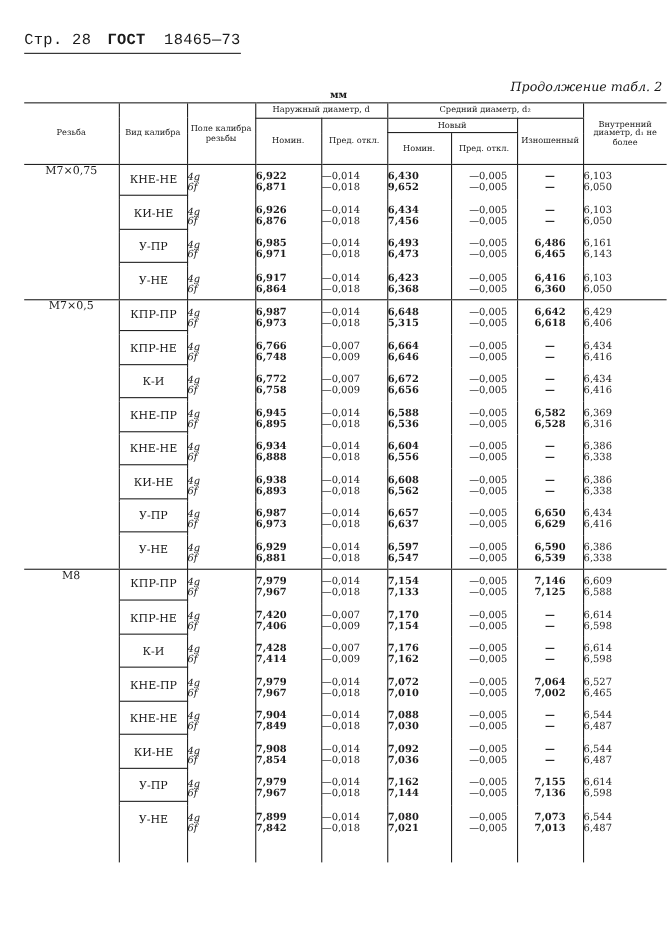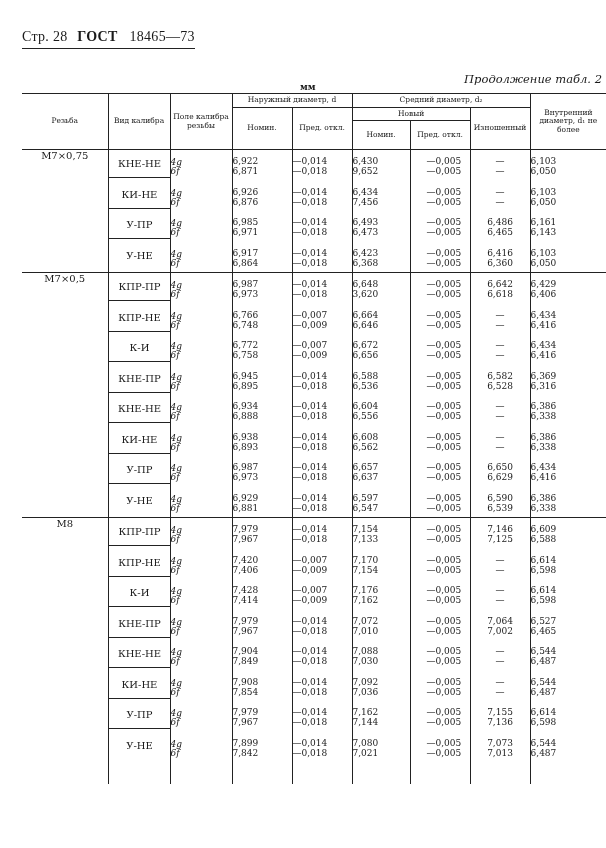--- a/index.html
+++ b/index.html
@@ -6,21 +6,21 @@
   body {
     width: 606px; height: 848px; position: relative; overflow: hidden;
     font-family: "DejaVu Serif", "Liberation Serif", serif;
     color: #1a1a1a;
   }
   .page-header {
     position: absolute; left: 22px; top: 29px;
     font-size: 14px; letter-spacing: 0.3px;
     padding-bottom: 3px;
     border-bottom: 1.5px solid #222;
-    font-family: Liberation Serif, serif;
+    font-family: Liberation Mono, monospace;
   }
   .page-header .gost { font-weight: bold; margin: 0 8px 0 6px; }
   .continuation {
     position: absolute; right: 4px; top: 72px;
     font-style: italic; font-size: 11.5px;
   }
   .units {
     position: absolute; left: 300px; top: 82px;
     font-size: 9px; font-weight: bold;
   }
@@ -50,21 +50,21 @@
     text-align: center; vertical-align: middle; font-size: 10px;
     border-left: 1.2px solid #222; border-right: 1.2px solid #222;
   }
   td.gauge span { display: inline-block; width: 62px; padding: 8px 0 8px 0; }
   .stack { display: flex; flex-direction: column; padding-top: 6px; line-height: 10px; }
   .stack span { display: block; }
   td.num { padding-left: 14px; }
   td.dev { padding-left: 22px; border-left: 1.2px solid #222; }
   td.tol { padding-left: 18px; font-style: italic; font-size: 9px; }
   td.tol .stack { line-height: 9px; padding-top: 8px; }
-  td.bl { border-left: 1.2px solid #222; }
+  td.bl { border-left: 1.2px solid #222; font-weight: bold; }
   td.c { text-align: center; }
   td.c .stack { align-items: center; }
   td.last { padding-left: 22px; border-left: 1.2px solid #222; }
 </style>
 </head>
 <body>
 
 <div class="page-header">
   <span>Стр. 28</span>
   <span class="gost">ГОСТ</span>
@@ -305,21 +305,21 @@
         </td>
         <td class="dev" style="">
           <div class="stack">
             <span>—0,014</span>
             <span>—0,018</span>
           </div>
         </td>
         <td class="num bl" style="">
           <div class="stack">
             <span>6,648</span>
-            <span>3,620</span>
+            <span>5,315</span>
           </div>
         </td>
         <td class="dev" style="padding-left:16px">
           <div class="stack">
             <span>—0,005</span>
             <span>—0,005</span>
           </div>
         </td>
         <td class="bl c" style="">
           <div class="stack">

